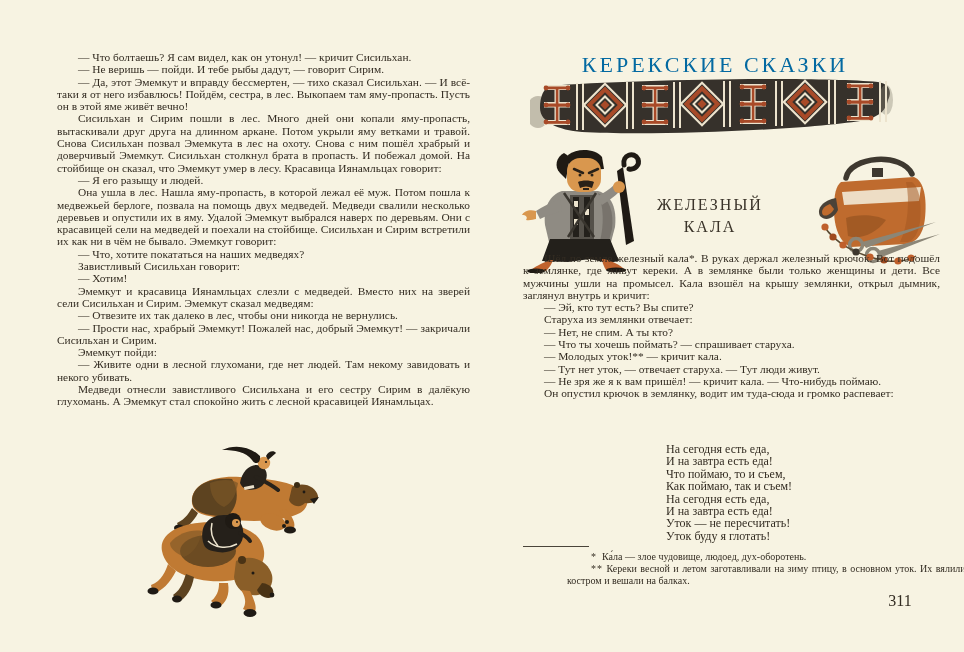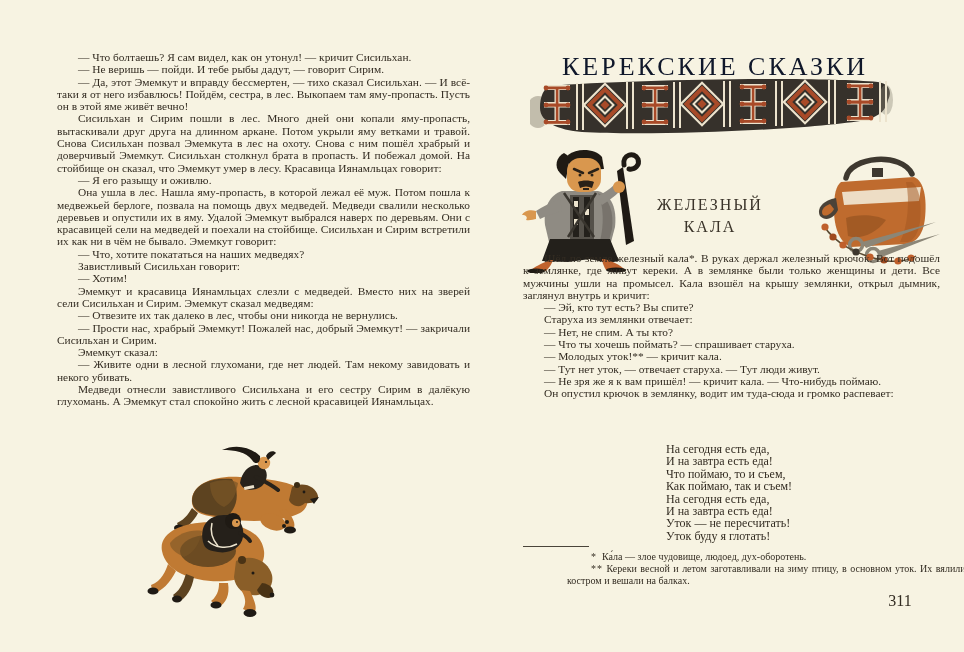--- a/index.html
+++ b/index.html
@@ -20,22 +20,22 @@
     color:#332c22;
   }
   .text-col p{margin:0;text-indent:21px;}
   
   #left-text{left:57px;top:51px;width:413px;}
   #bears{left:140px;top:443px;width:310px;height:185px;}
   
   #section-title{
     left:530px;top:52px;width:370px;
     text-align:center;
-    font-size:26px;letter-spacing:3px;
-    color:#0f172a;
+    font-size:22px;letter-spacing:3px;
+    color:#0369a1;
   }
   #ornament-band{left:530px;top:72px;width:370px;height:70px;}
   #kala-man{left:520px;top:149px;width:132px;height:124px;}
   #story-title{
     left:648px;top:194px;width:124px;
     text-align:center;color:#3b342a;
     font-size:16px;letter-spacing:2px;line-height:22px;
   }
   #kettle{left:816px;top:148px;width:132px;height:120px;}
   #right-text{left:523px;top:252px;width:417px;}
@@ -62,29 +62,29 @@
   }
 </style>
 </head>
 <body>
 
 <div class="abs text-col" id="left-text">
   <p>— Что болтаешь? Я сам видел, как он утонул! — кричит Сисильхан.</p>
   <p>— Не веришь — пойди. И тебе рыбы дадут, — говорит Сирим.</p>
   <p>— Да, этот Эмемкут и вправду бессмертен, — тихо сказал Сисильхан. — И всё-таки я от него избавлюсь! Пойдём, сестра, в лес. Выкопаем там яму-пропасть. Пусть он в этой яме живёт вечно!</p>
   <p>Сисильхан и Сирим пошли в лес. Много дней они копали яму-пропасть, вытаскивали друг друга на длинном аркане. Потом укрыли яму ветками и травой. Снова Сисильхан позвал Эмемкута в лес на охоту. Снова с ним пошёл храбрый и доверчивый Эмемкут. Сисильхан столкнул брата в пропасть. И побежал домой. На стойбище он сказал, что Эмемкут умер в лесу. Красавица Иянамльцах говорит:</p>
-  <p>— Я его разыщу и оживлю.</p>
+  <p>— Я его разыщу и людей.</p>
   <p>Она ушла в лес. Нашла яму-пропасть, в которой лежал её муж. Потом пошла к медвежьей берлоге, позвала на помощь двух медведей. Медведи свалили несколько деревьев и опустили их в яму. Удалой Эмемкут выбрался наверх по деревьям. Они с красавицей сели на медведей и поехали на стойбище. Сисильхан и Сирим встретили их как ни в чём не бывало. Эмемкут говорит:</p>
   <p>— Что, хотите покататься на наших медведях?</p>
   <p>Завистливый Сисильхан говорит:</p>
   <p>— Хотим!</p>
   <p>Эмемкут и красавица Иянамльцах слезли с медведей. Вместо них на зверей сели Сисильхан и Сирим. Эмемкут сказал медведям:</p>
   <p>— Отвезите их так далеко в лес, чтобы они никогда не вернулись.</p>
   <p>— Прости нас, храбрый Эмемкут! Пожалей нас, добрый Эмемкут! — закричали Сисильхан и Сирим.</p>
-  <p>Эмемкут сказал:</p>
+  <p>Эмемкут пойди:</p>
   <p>— Живите одни в лесной глухомани, где нет людей. Там некому завидовать и некого убивать.</p>
   <p>Медведи отнесли завистливого Сисильхана и его сестру Сирим в далёкую глухомань. А Эмемкут стал спокойно жить с лесной красавицей Иянамльцах.</p>
 </div>
 
 <svg class="abs" id="bears" viewBox="0 0 310 185">
 
   <g>
     <path d="M52,60 C50,42 72,32 100,34 C128,36 148,38 160,46 C170,52 170,64 160,70 C146,78 112,80 88,76 C66,73 54,72 52,60 Z" fill="#c07a33"></path>
     <path d="M52,58 C52,42 70,34 92,36 C100,48 98,66 86,74 C66,72 53,70 52,58 Z" fill="#5d4320"></path>
     <path d="M70,40 C80,36 92,36 98,40 C96,52 92,60 84,64 C74,60 70,50 70,40 Z" fill="#7a5526" opacity="0.7"></path>

